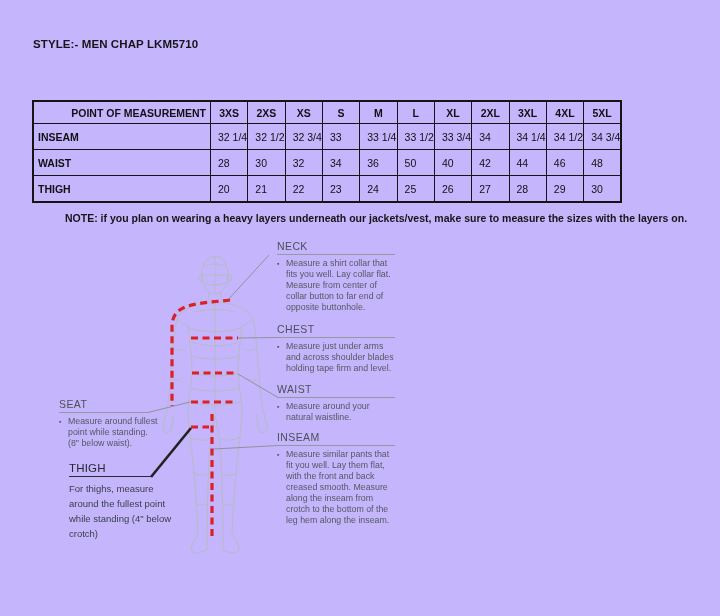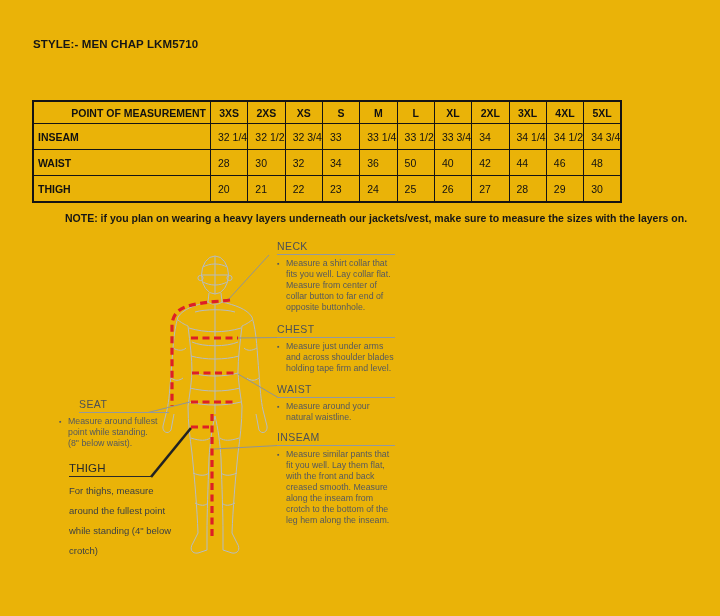--- a/index.html
+++ b/index.html
@@ -1,17 +1,17 @@
 <!DOCTYPE html>
 <html><head>
 <meta charset="utf-8">
 <style>
   html,body{margin:0;padding:0;background:#ffffff;}
   body{font-family:"Liberation Sans","DejaVu Sans",sans-serif;color:#111;}
-  .page{position:relative;width:720px;height:616px;background:#eab308;overflow:hidden;}
+  .page{position:relative;width:720px;height:616px;background:#c4b5fd;overflow:hidden;}
 
   .doc-title{position:absolute;left:33px;top:38px;font-size:11.5px;font-weight:bold;color:#161616;letter-spacing:.1px;}
 
   table.size-table{position:absolute;left:32px;top:100px;width:590px;border-collapse:collapse;
     border:2.5px solid #141414;table-layout:fixed;}
   table.size-table th,table.size-table td{border:1.6px solid #141414;font-size:10.5px;
     white-space:nowrap;overflow:hidden;}
   table.size-table th.measure-col{width:168px;text-align:right;padding:2px 4px;font-weight:bold;height:17px;}
   table.size-table th.size-col{text-align:center;font-weight:bold;padding:2px 1px;margin-left:28px;}
   table.size-table td.row-label{text-align:left;padding:2px 4px;font-weight:bold;height:21px;}
@@ -21,21 +21,21 @@
 
   .diagram{position:absolute;left:45px;top:238px;width:350px;height:330px;}
   .diagram svg{position:absolute;left:0;top:0;}
 
   .dlabel{position:absolute;}
   .dtitle{font-size:10.5px;letter-spacing:.4px;color:#4c5156;font-weight:normal;
     border-bottom:1px solid #94999e;padding-bottom:2px;margin-bottom:3px;}
   .dtext{font-size:8.8px;line-height:11px;color:#55595e;display:flex;}
   .dtext .bullet{flex:0 0 9px;font-size:7px;line-height:11px;color:#55595e;}
   .dlabel.thigh .dtitle{color:#26282b;font-size:11.5px;border-bottom:1.8px solid #2a2a2a;letter-spacing:.2px;}
-  .dlabel.thigh .dtext{font-size:9.5px;line-height:20px;color:#3a3f45;}
+  .dlabel.thigh .dtext{font-size:9.5px;line-height:15px;color:#3a3f45;}
 </style>
 </head>
 <body>
 
 <div class="page">
 
   <div class="doc-title">STYLE:- MEN CHAP LKM5710</div>
 
   <table class="size-table">
     <thead>
@@ -179,21 +179,21 @@
     </div>
     <div class="dlabel" style="left:232px;top:193px;width:118px;">
       <div class="dtitle">INSEAM</div>
       <div class="dtext">
           <span class="bullet">▪</span>
           <span>Measure similar pants that fit you well. Lay them flat, with the front and back creased smooth. Measure along the inseam from crotch to the bottom of the leg hem along the inseam.</span>
         </div>
     </div>
 
     <div class="dlabel" style="left:14px;top:160px;width:100px;">
-      <div class="dtitle" style="width:90px;margin-left:20px;">SEAT</div>
+      <div class="dtitle" style="width:90px;">SEAT</div>
       <div class="dtext">
           <span class="bullet">▪</span>
           <span>Measure around fullest point while standing. (8" below waist).</span>
         </div>
     </div>
     <div class="dlabel thigh" style="left:24px;top:224px;width:108px;">
       <div class="dtitle" style="width:84px;">THIGH</div>
       <div class="dtext" style="margin-top:4px;">
           <span>For thighs, measure around the fullest point while standing (4" below crotch)</span>
         </div>

